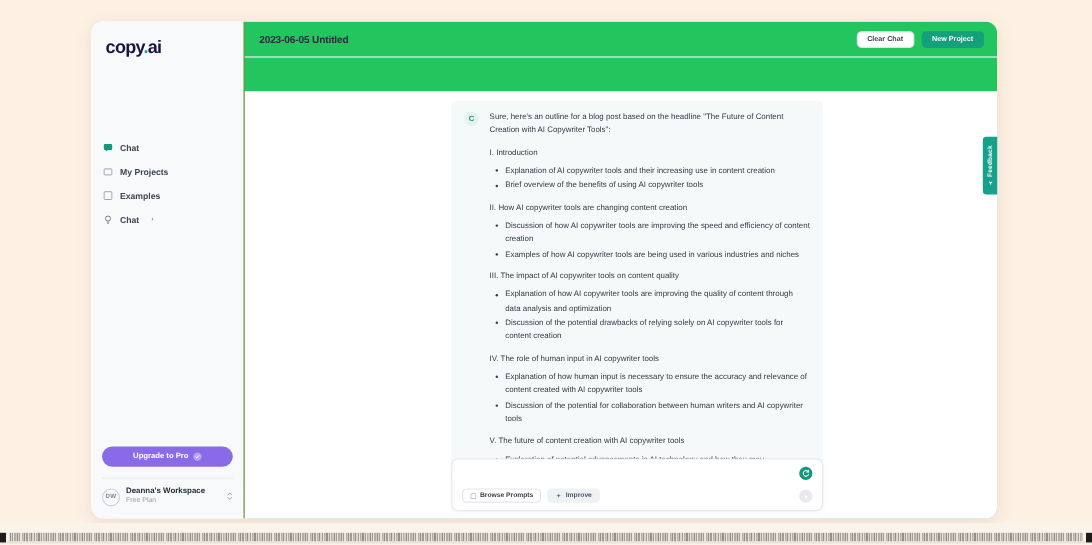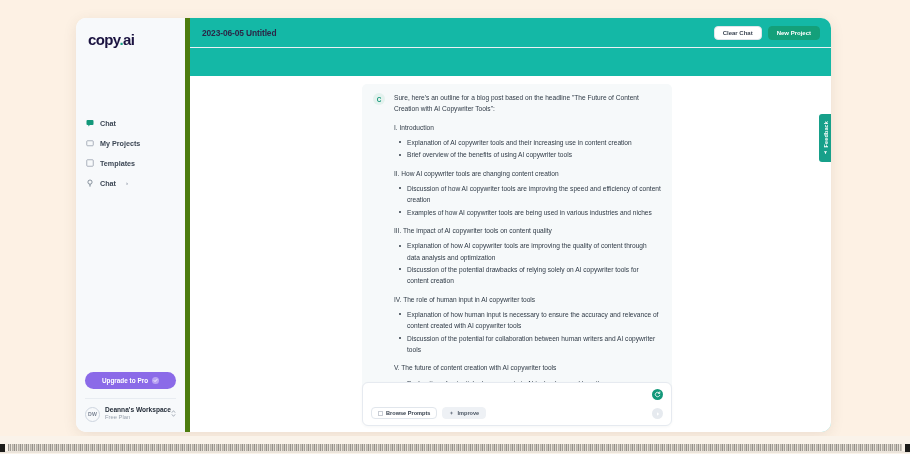--- a/index.html
+++ b/index.html
@@ -17,23 +17,23 @@
     width: 755px; height: 414px;
     background: #ffffff;
     border-radius: 10px;
     box-shadow: 0 3px 14px rgba(80,60,40,.10);
     display: flex;
     overflow: hidden;
   }
 
   
   .sidebar {
-    width: 114px;
+    width: 128px;
     background: #f7f9fb;
-    border-right: 5px solid #4d7c0f;
+    border-right: 1px solid #4d7c0f;
     display: flex;
     flex-direction: column;
     position: relative;
   }
   .logo {
     margin: 13px 0 0 12px;
     font-size: 15px;
     font-weight: 700;
     letter-spacing: -.6px;
     color: #1b1340;
@@ -107,21 +107,21 @@
     display: flex; align-items: center; justify-content: center;
     flex: 0 0 15px;
     letter-spacing: .2px;
   }
   .ws-text { flex: 1; min-width: 0; }
   .ws-name { font-size: 6.6px; font-weight: 700; color: #1e2733; line-height: 1.25; white-space: nowrap; }
   .ws-plan { font-size: 5.8px; color: #98a1ae; line-height: 1.3; }
   .ws-caret { font-size: 6px; color: #9aa3b0; line-height: .8; text-align: center; }
 
   
-  .main { flex: 1; display: flex; flex-direction: column; position: relative; background: #14b8a6; gap: 28px; }
+  .main { flex: 1; display: flex; flex-direction: column; position: relative; background: #22c55e; gap: 28px; }
 
   .topbar {
     height: 30px;
     border-bottom: 1px solid #edf0f4;
     display: flex;
     align-items: center;
     padding: 0 11px 0 12px;
     flex: 0 0 30px;
   }
   .doc-title { font-size: 8.4px; font-weight: 700; color: #2b2747; letter-spacing: -.1px; }
@@ -338,21 +338,21 @@
         <span>My Projects</span>
       </div>
 
 
       <div class="nav-item">
         <span class="nav-icon">
           <svg viewBox="0 0 16 16">
               <rect x="1.5" y="1.5" width="13" height="13" rx="1.6" fill="none" stroke="#8b94a3" stroke-width="1.4"></rect>
             </svg>
         </span>
-        <span>Templates</span>
+        <span>Examples</span>
       </div>
 
       <div class="nav-item">
         <span class="nav-icon">
           <svg viewBox="0 0 16 16">
               <circle cx="8" cy="6.2" r="4.2" fill="none" stroke="#5d6b7a" stroke-width="1.4"></circle>
               <line x1="6.2" y1="12" x2="9.8" y2="12" stroke="#5d6b7a" stroke-width="1.4"></line>
               <line x1="6.8" y1="14.2" x2="9.2" y2="14.2" stroke="#5d6b7a" stroke-width="1.4"></line>
             </svg>
         </span>

